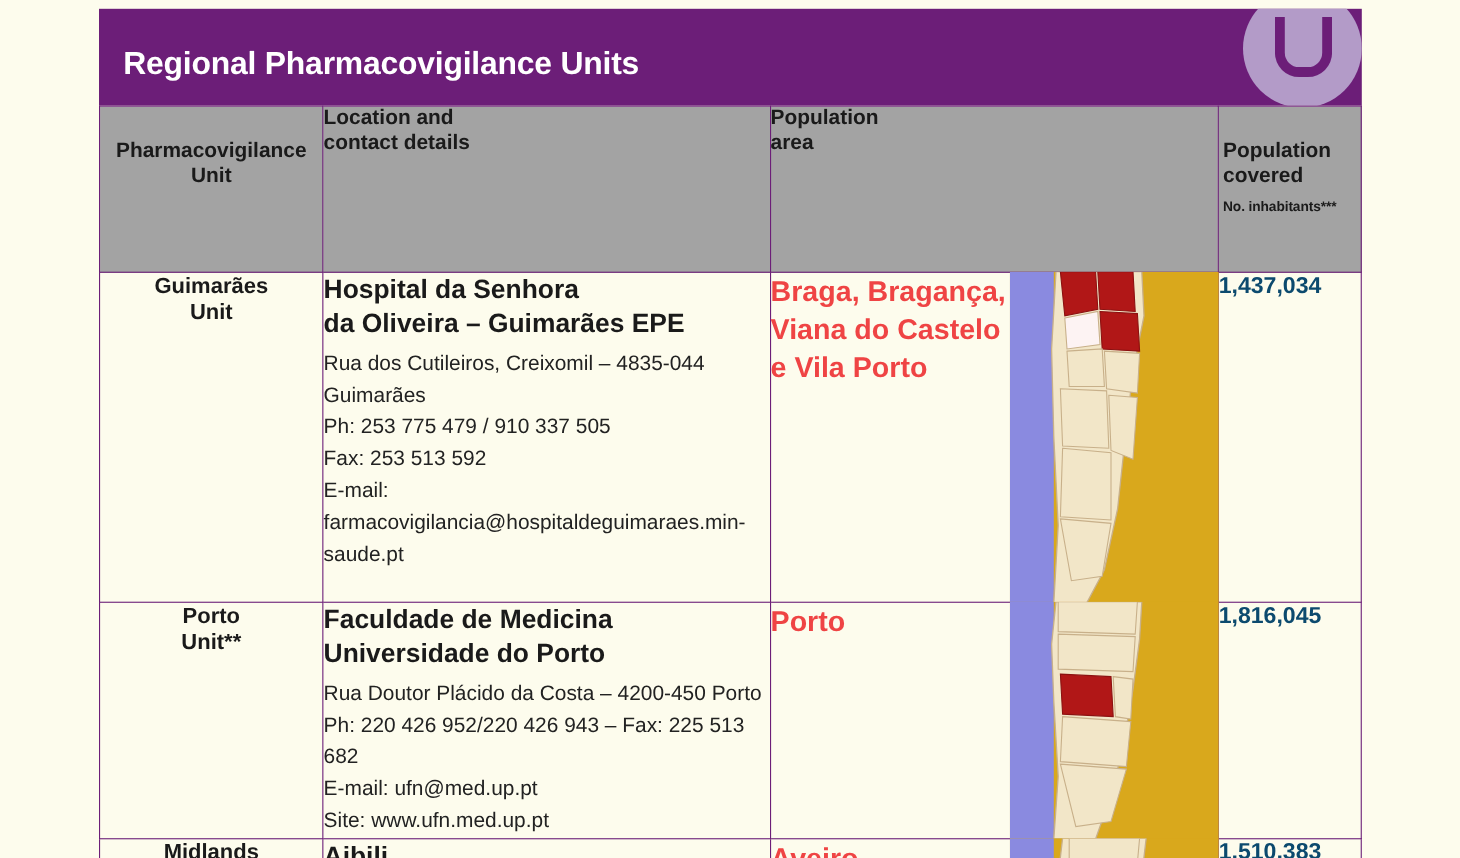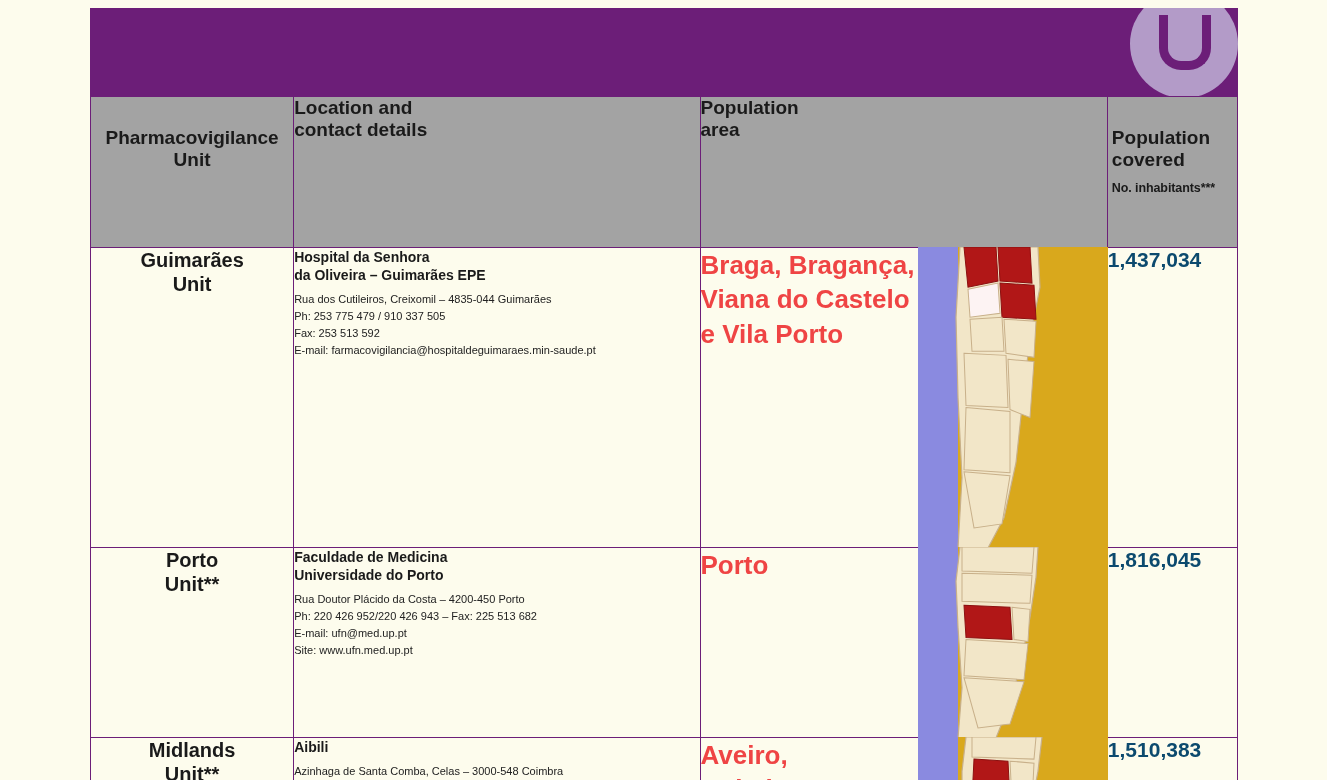--- a/index.html
+++ b/index.html
@@ -117,28 +117,28 @@
     font-weight: bold;
     color: #1a1a1a;
     vertical-align: middle;
     line-height: 1.2;
     padding: 6px;
   }
   td.details {
     padding: 22px 12px 10px 13px;
   }
   .org {
-    font-size: 14px;
+    font-size: 24px;
     font-weight: bold;
     color: #1a1a1a;
     line-height: 1.3;
     margin-bottom: 7px;
   }
   .meta {
-    font-size: 11px;
+    font-size: 19px;
     color: #222;
     line-height: 1.52;
   }
   td.area {
     font-size: 26px;
     font-weight: bold;
     color: #ef4444;
     vertical-align: middle;
     line-height: 1.32;
     padding: 8px 10px 8px 13px;
@@ -186,20 +186,21 @@
   .row-h2 { height: 190px; }
   .row-h3 { height: 190px; }
 </style>
 </head>
 <body>
 
 <div class="page">
   <div class="table-wrap">
 
     <div class="banner">
+      <div class="banner-title">Regional Pharmacovigilance Units</div>
       <div class="logo">
         <div class="disc"></div>
         <div class="uglyph"></div>
       </div>
     </div>
 
     <table class="pv">
       <colgroup>
         <col class="c1">
           <col class="c2">

